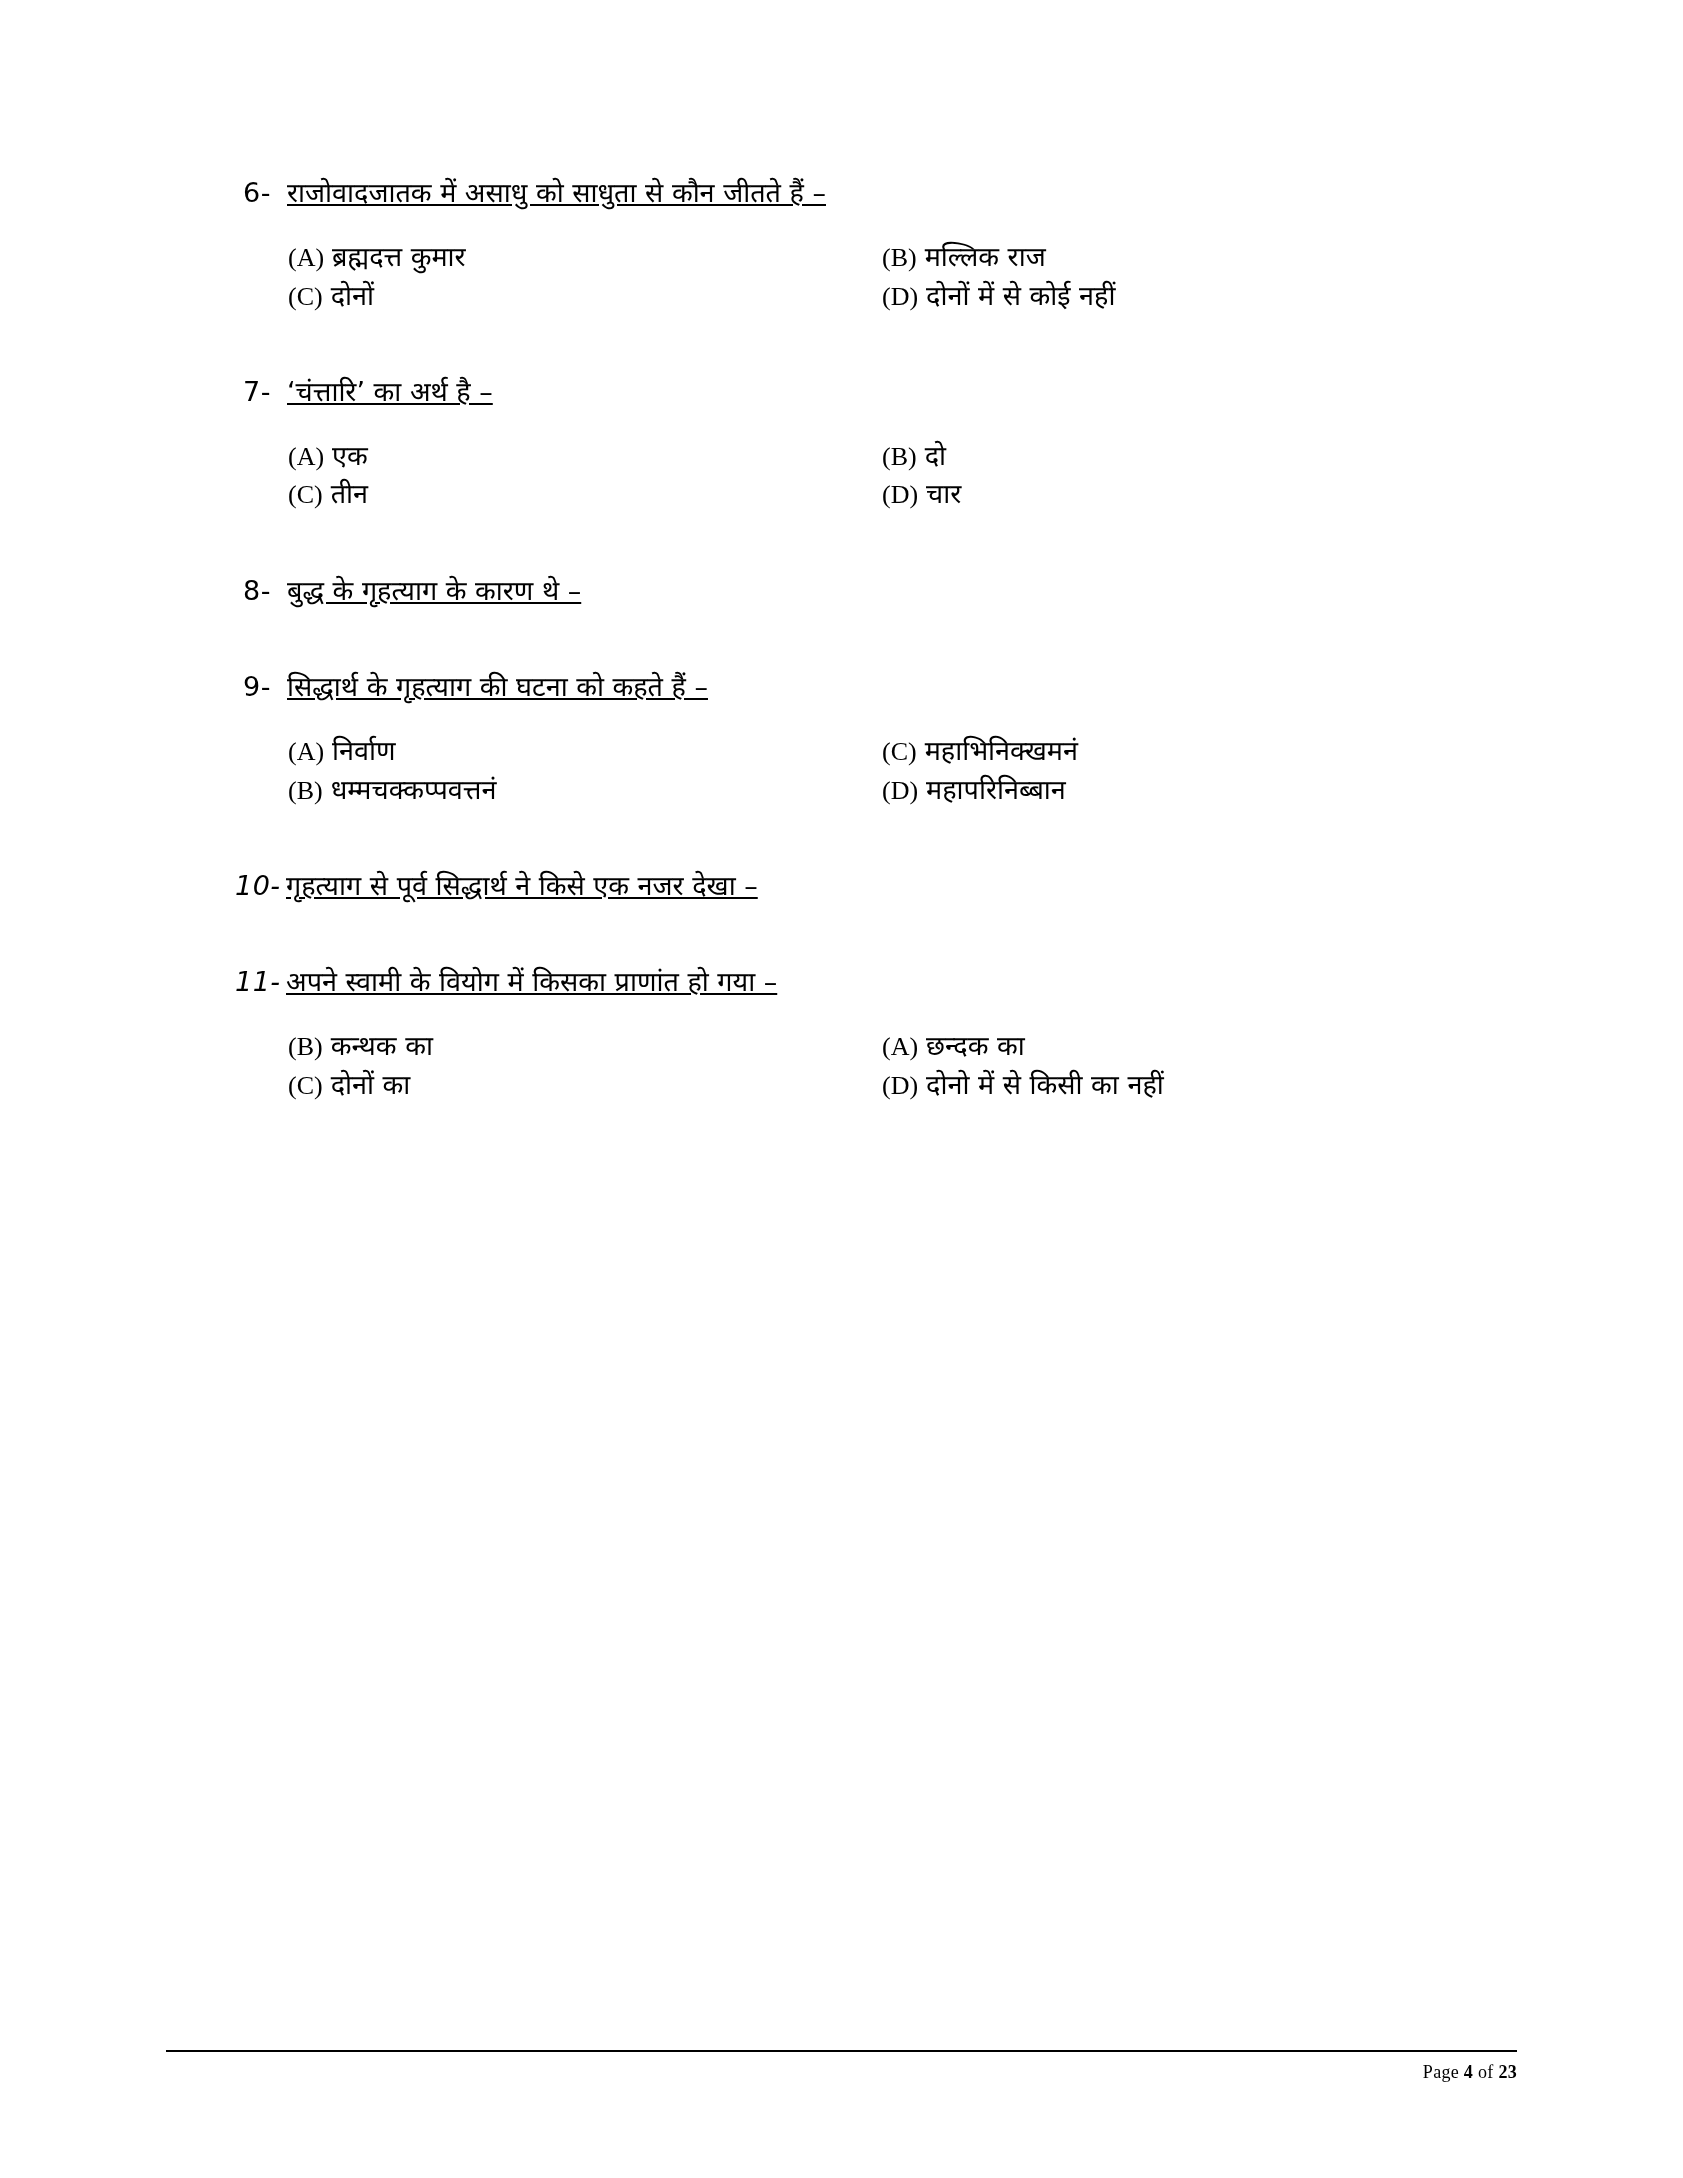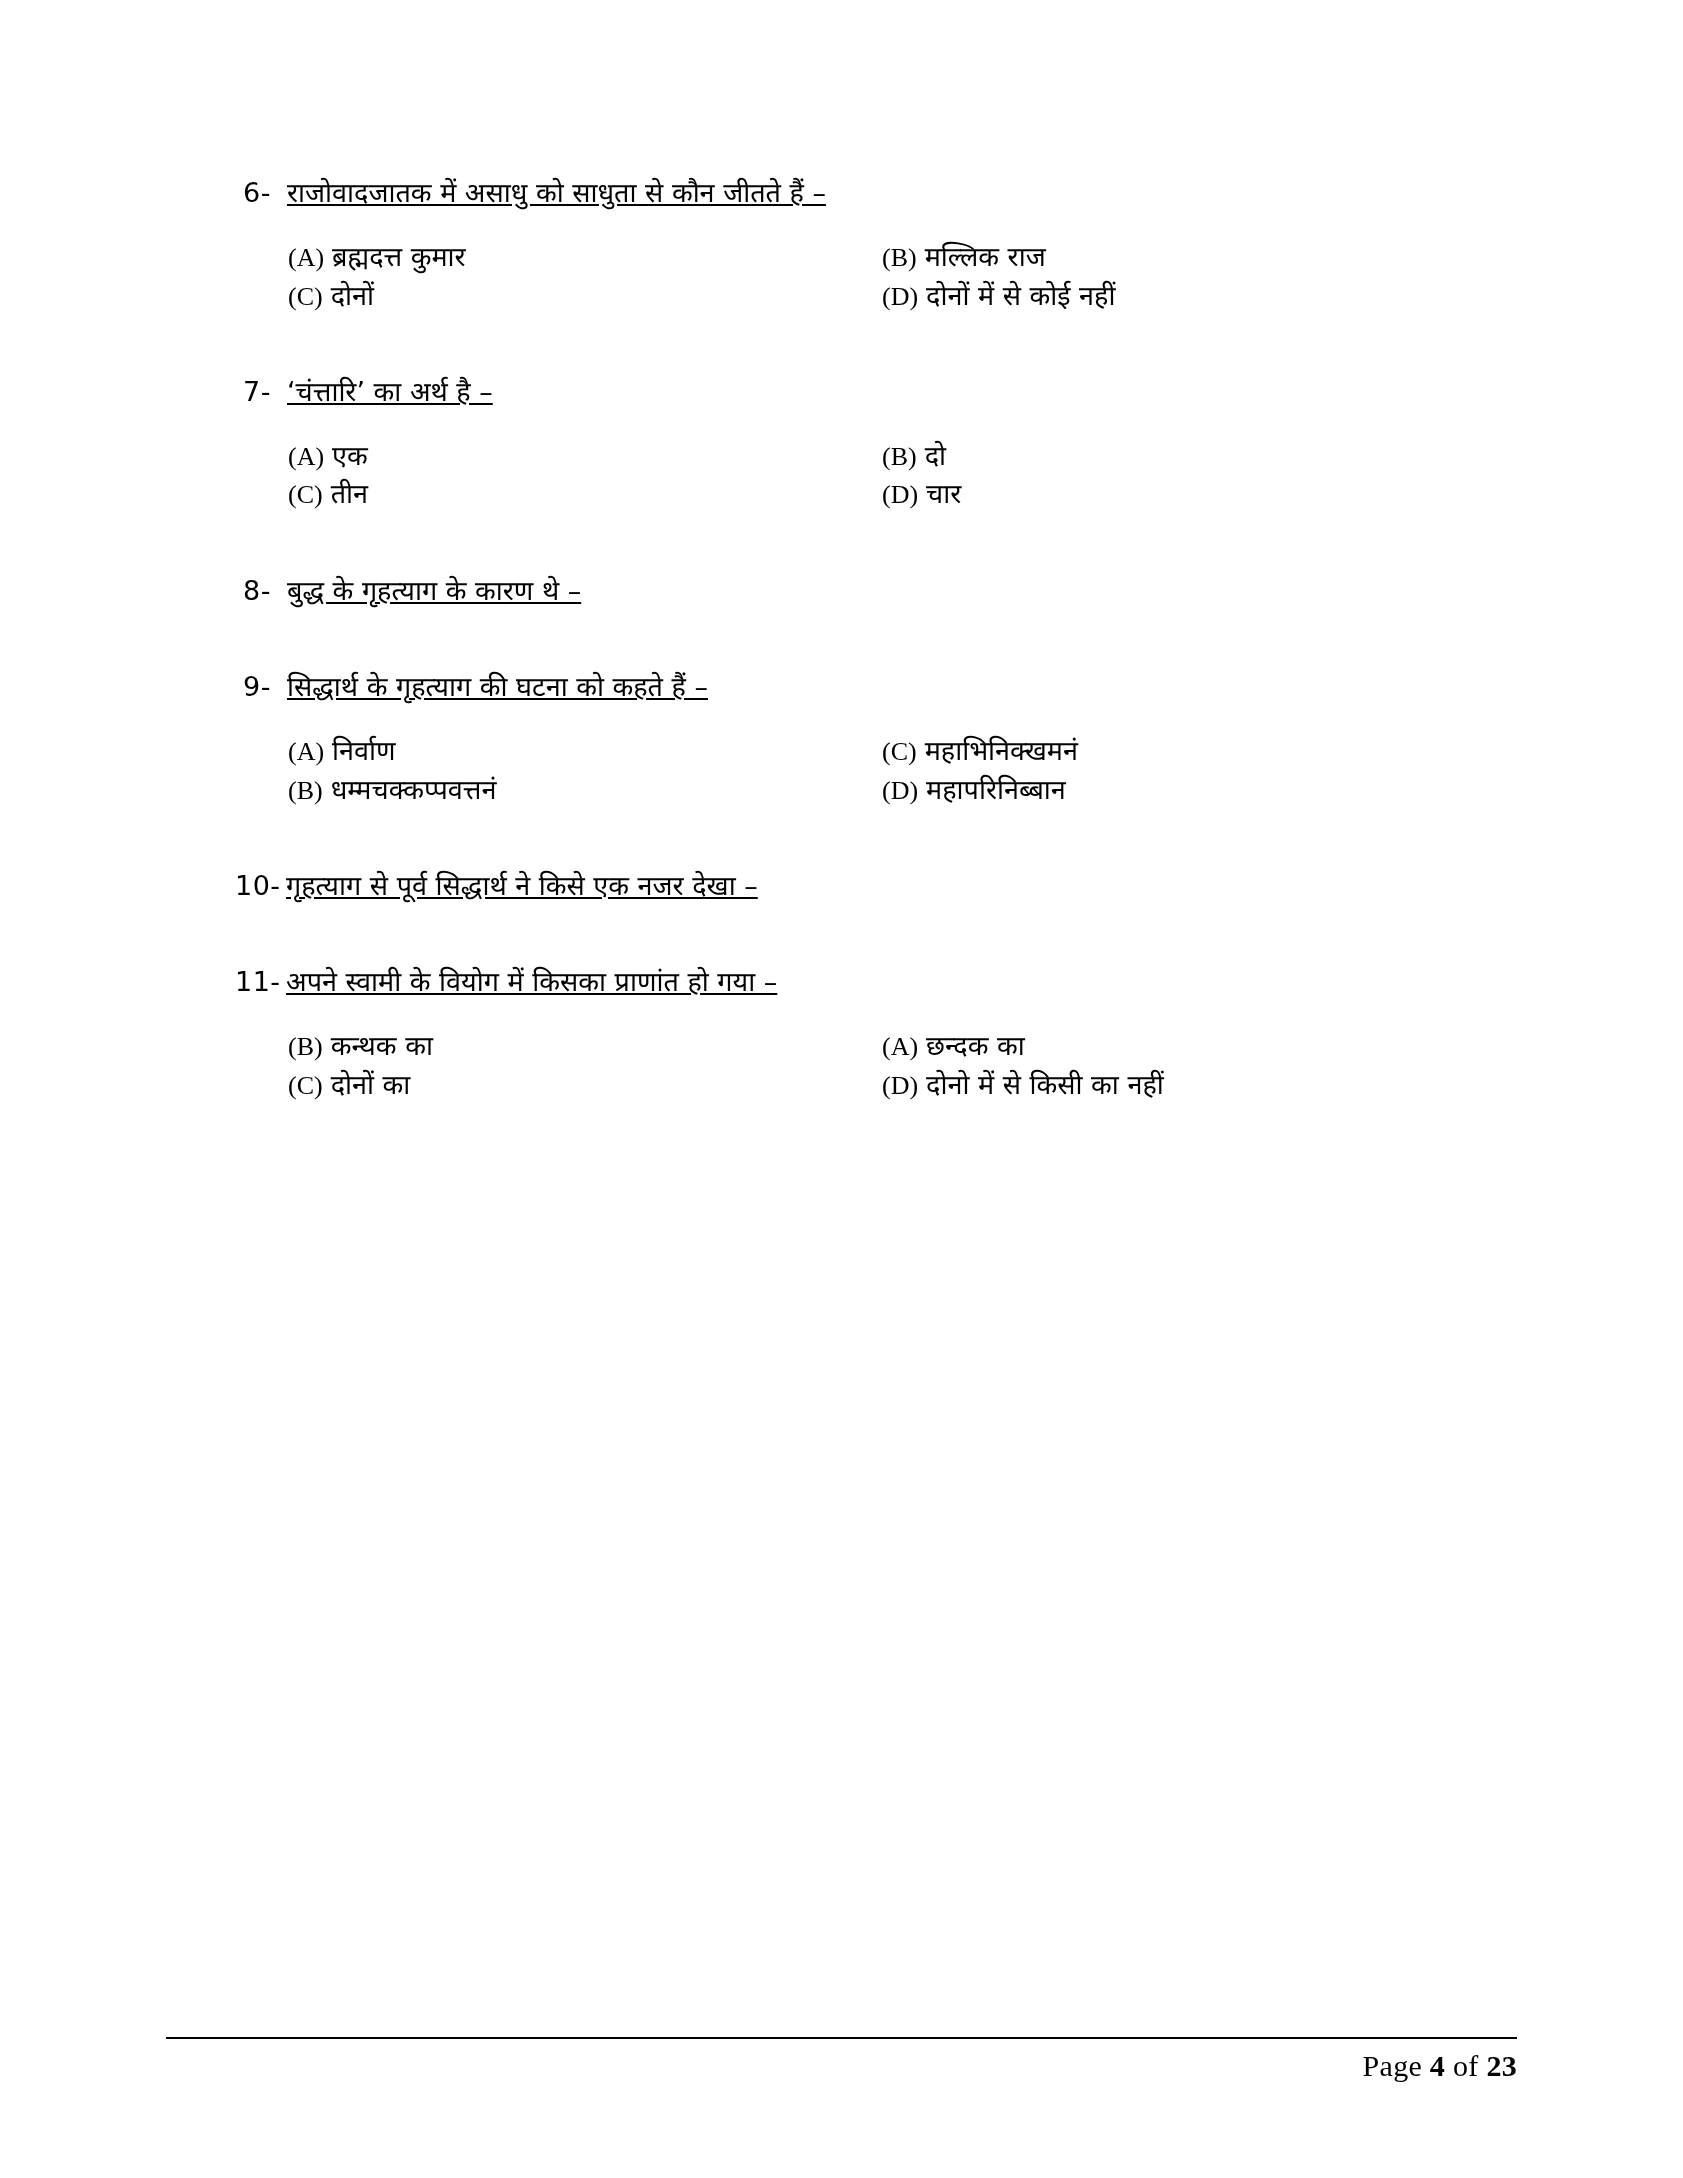--- a/index.html
+++ b/index.html
@@ -36,20 +36,21 @@
   }
   .q-num {
     min-width: 44px;
     flex: 0 0 auto;
     font-size: 27px;
     letter-spacing: 0.5px;
   }
   .q-num.wide {
     min-width: 51px;
     margin-left: -8px;
+    font-style: italic;
   }
   .q-text {
     flex: 1 1 auto;
     text-decoration: underline;
   }
   .options {
     display: grid;
     grid-template-columns: 594px 1fr;
     padding-left: 45px;
   }
@@ -71,21 +72,21 @@
     right: 166px;
     bottom: 95px;
   }
   .footer-rule {
     border-top: 2px solid #000000;
     width: 100%;
   }
   .footer-text {
     text-align: right;
     font-family: "Liberation Serif", "DejaVu Serif", serif;
-    font-size: 30px;
+    font-size: 18px;
     padding-top: 10px;
     letter-spacing: 0.3px;
   }
   .footer-text b {
     font-weight: bold;
   }
 </style>
 </head>
 <body>
 

